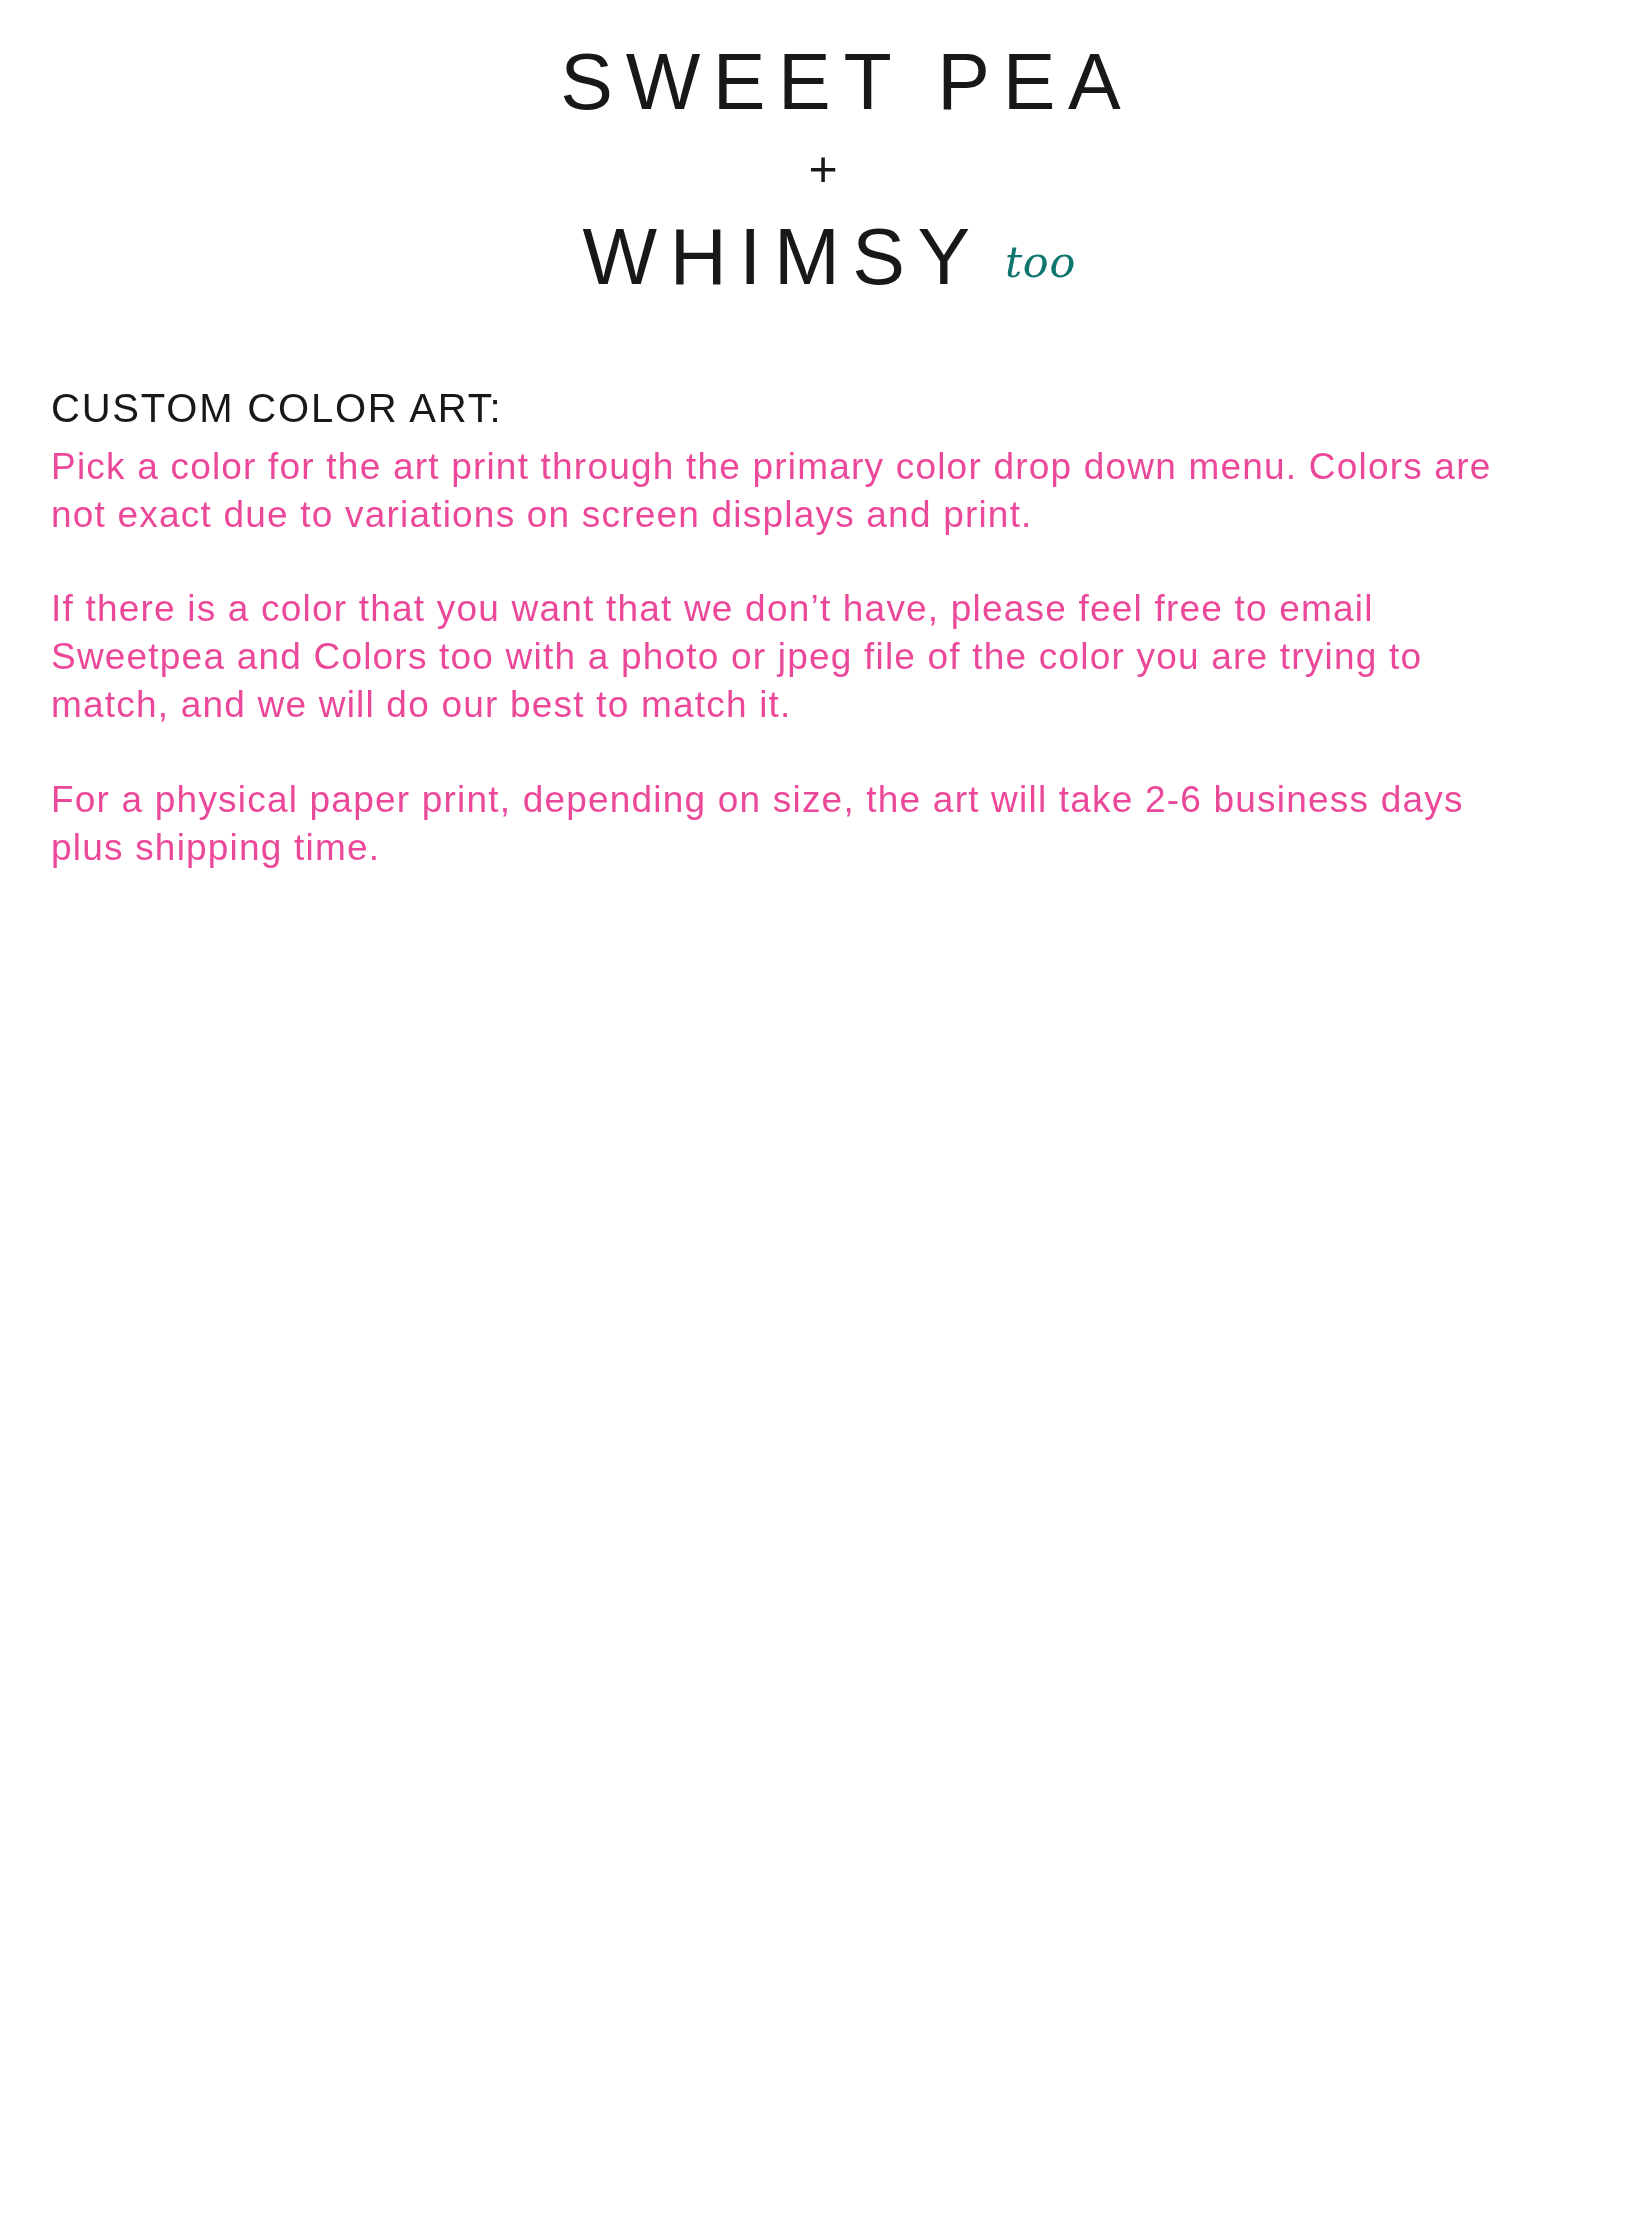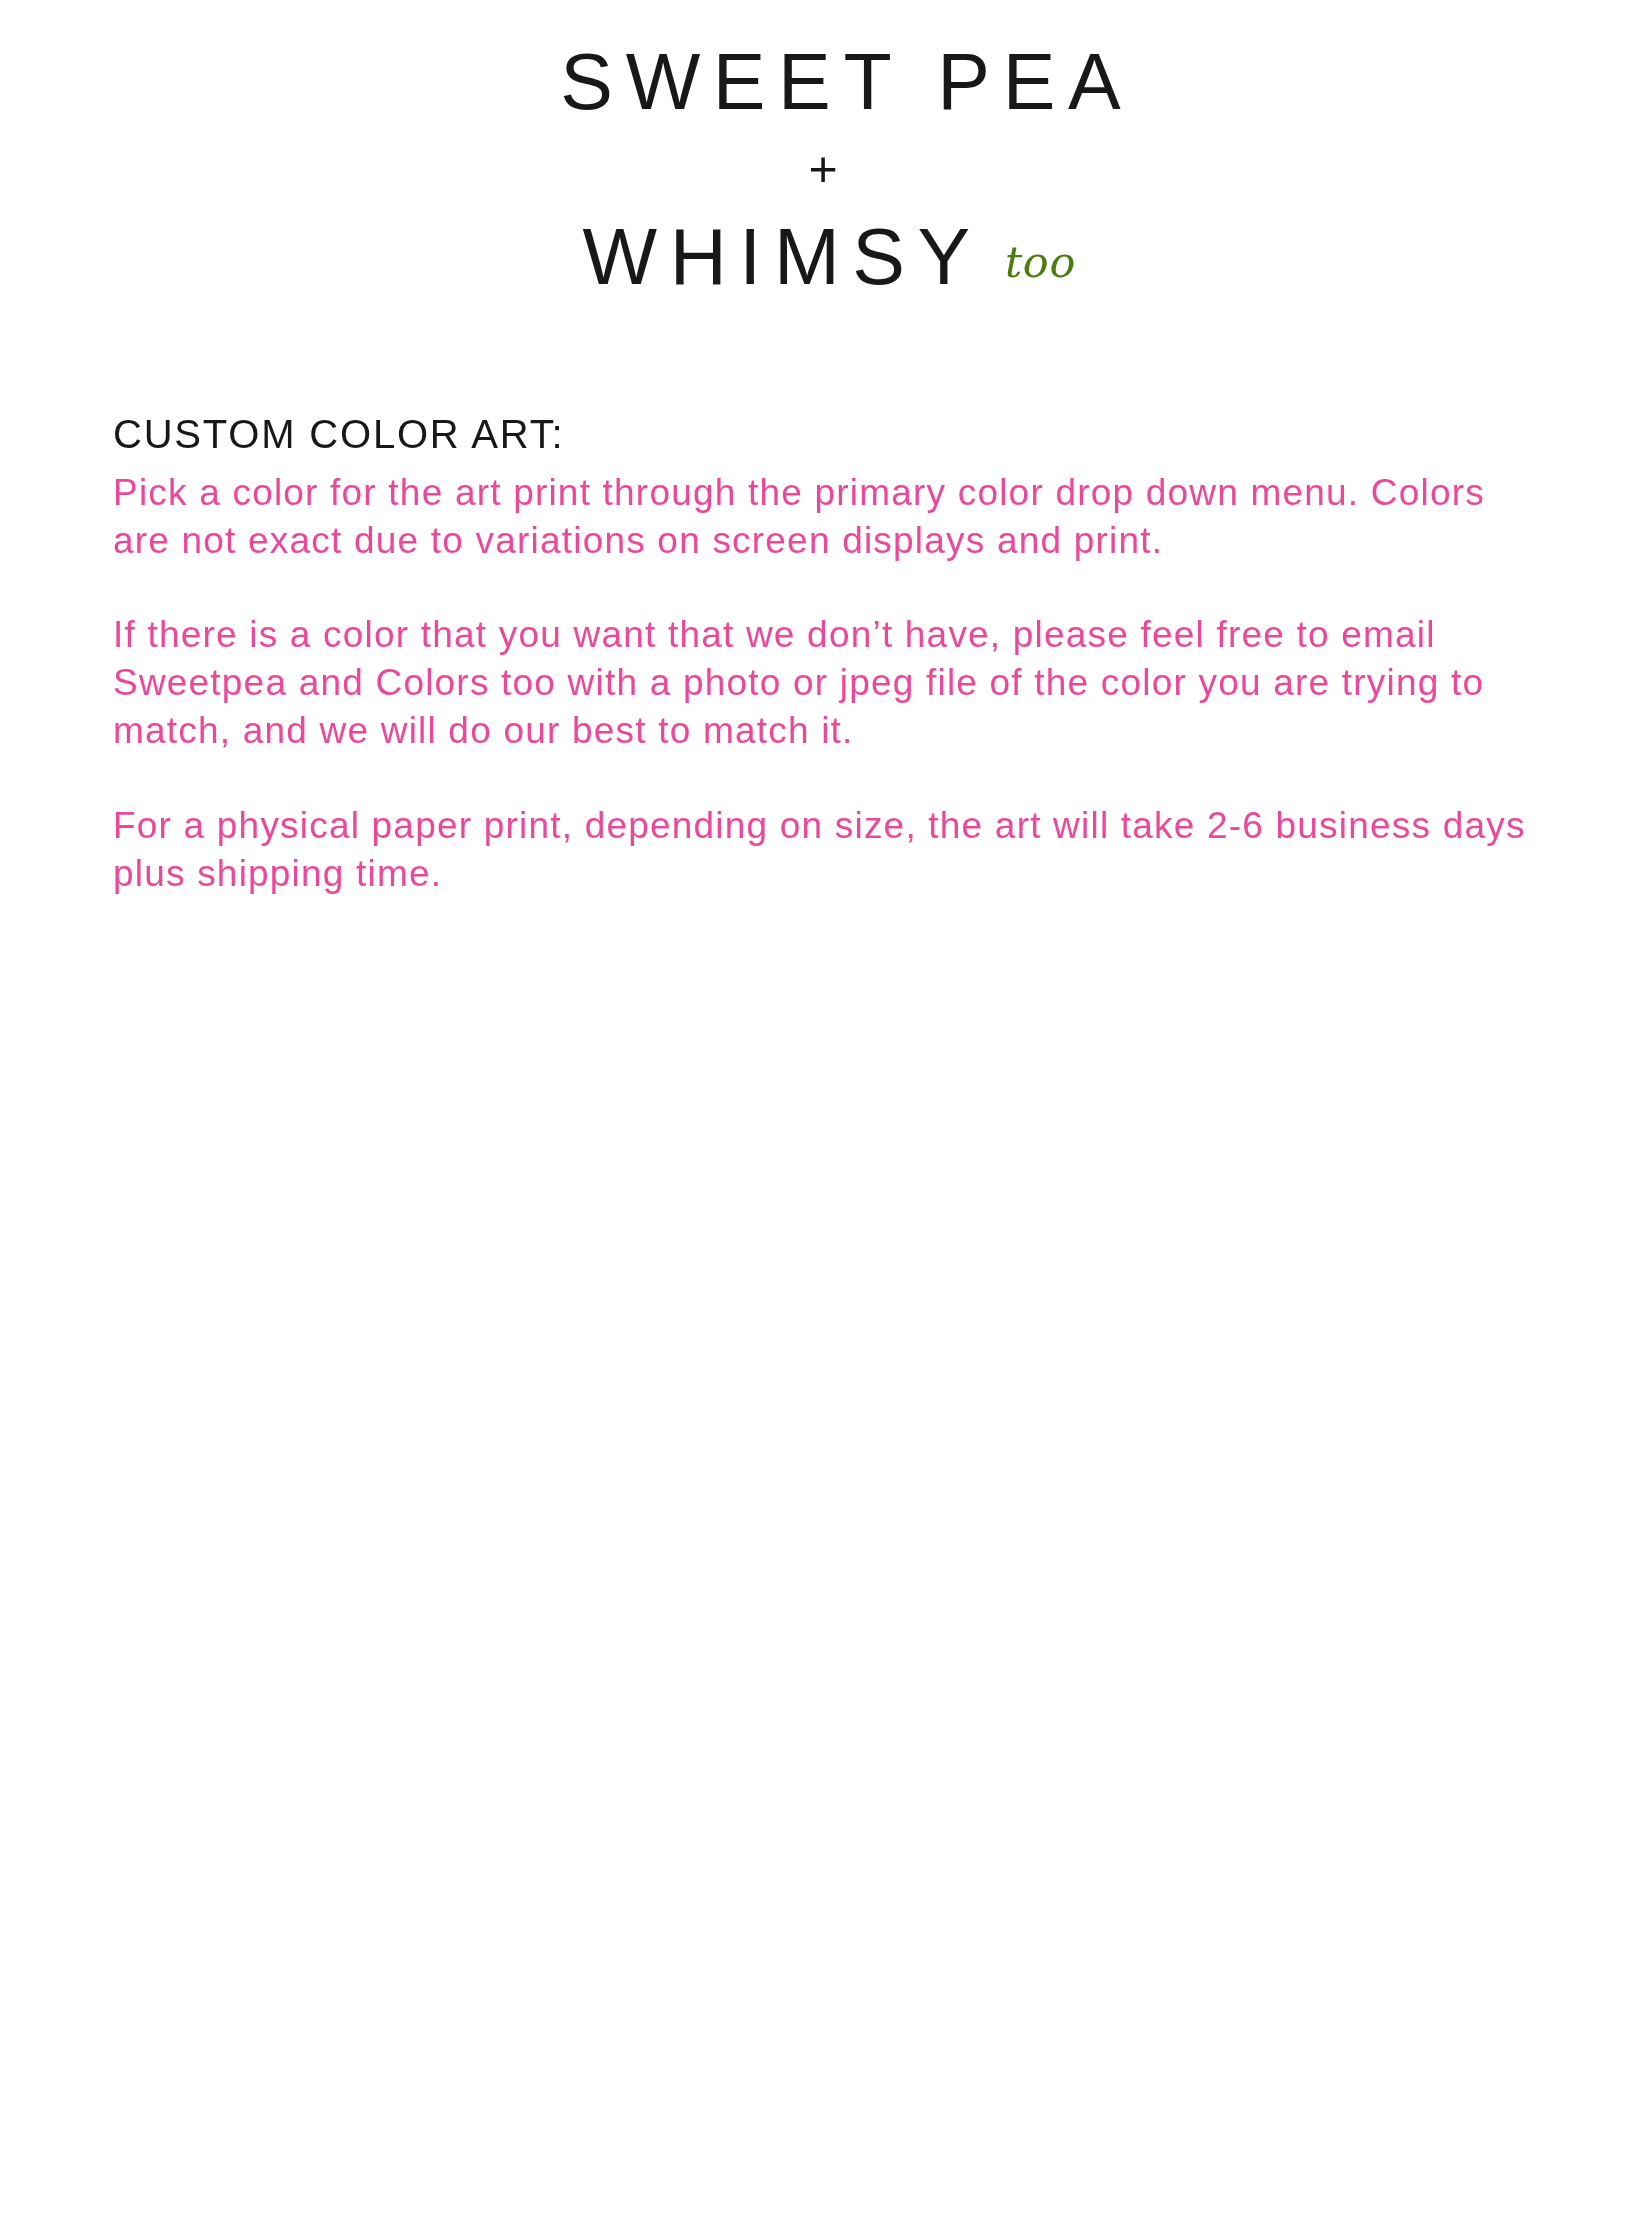--- a/index.html
+++ b/index.html
@@ -68,29 +68,29 @@
     color: #16181a;
     text-indent: 12.6px;
   }
 
   .brand-line-2 .script {
     font-family: "DejaVu Serif", serif;
     font-style: italic;
     font-weight: 400;
     font-size: 43px;
     letter-spacing: 0.7px;
-    color: #4d7c0f;
+    color: #0f766e;
     position: relative;
     top: -7.4px;
   }
 
   
   .content {
-    margin-top: 109px;
-    padding-left: 113px;
+    margin-top: 83px;
+    padding-left: 51px;
     padding-right: 104px;
   }
 
   .heading {
     font-family: "Liberation Sans", sans-serif;
     font-weight: 300;
     font-size: 40px;
     letter-spacing: 1.8px;
     color: #16181a;
     margin: 0 0 10.4px 0;

